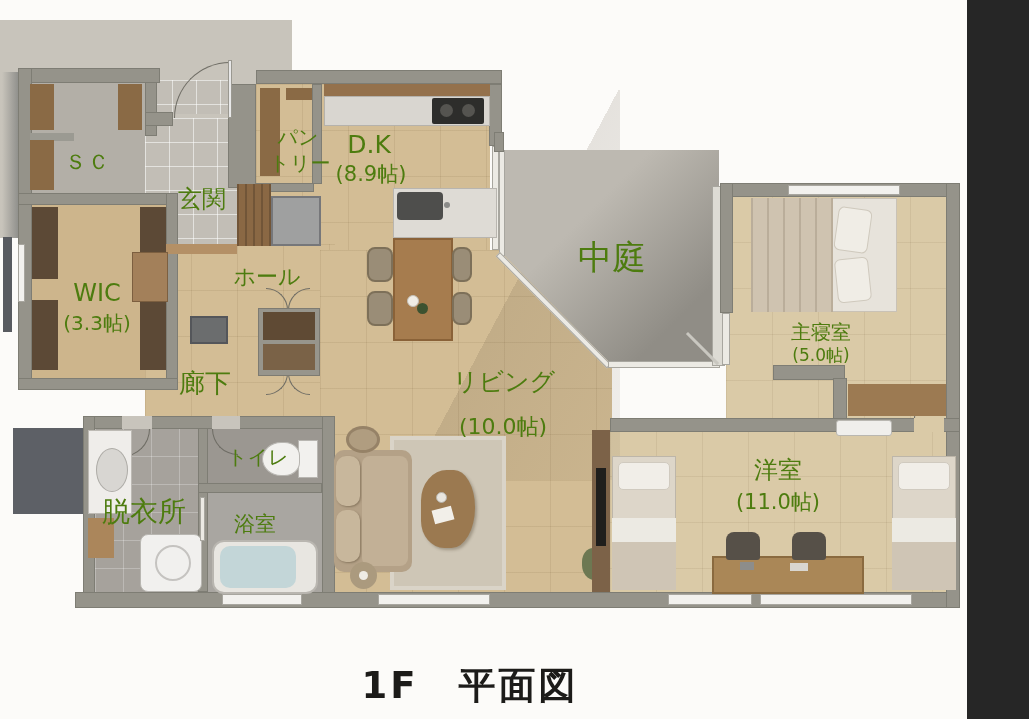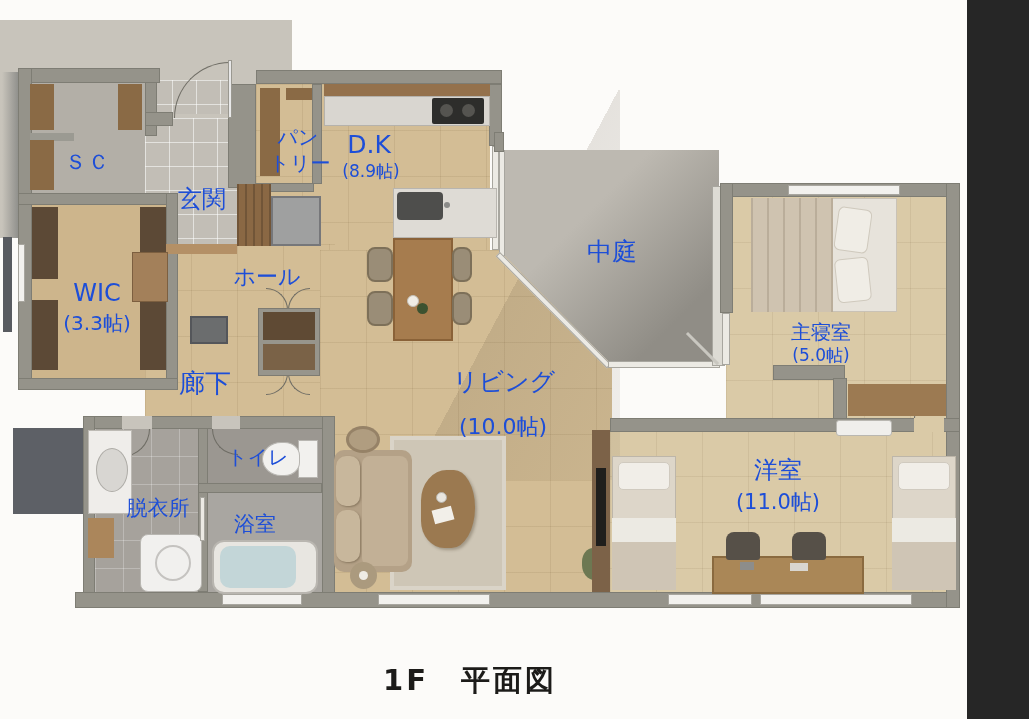--- a/index.html
+++ b/index.html
@@ -20,21 +20,21 @@
                          linear-gradient(90deg,rgba(255,255,255,.55) 1px,transparent 1px);
         background-size:24px 24px;}
   .gtile{position:absolute;background:#a6a29c;
         background-image:linear-gradient(rgba(255,255,255,.25) 1px,transparent 1px),
                          linear-gradient(90deg,rgba(255,255,255,.25) 1px,transparent 1px);
         background-size:28px 28px;}
   .glass{position:absolute;background:#eceae4;border:1px solid #a8a69f;box-sizing:border-box;}
   .win{position:absolute;background:#f2f1ee;border:1px solid #a8a69f;box-sizing:border-box;}
   .furn{position:absolute;box-sizing:border-box;}
   .arc{position:absolute;box-sizing:border-box;border:0 solid #6e6c64;background:transparent;}
-  .lbl{position:absolute;color:#1d4ed8;transform:translateX(-50%);white-space:nowrap;
+  .lbl{position:absolute;color:#4d7c0f;transform:translateX(-50%);white-space:nowrap;
        text-align:right;line-height:1.15;}
   .title{position:absolute;color:#1c1b19;font-weight:bold;transform:translateX(-50%);
          letter-spacing:3px;white-space:nowrap;}
   .stripeV{background-image:repeating-linear-gradient(90deg,rgba(40,25,10,.35) 0 2px,transparent 2px 9px);}
   .stripeH{background-image:repeating-linear-gradient(0deg,rgba(40,25,10,.35) 0 2px,transparent 2px 8px);}
 </style>
 </head>
 <body>
 
 <div class="canvas">
@@ -196,31 +196,31 @@
   <div class="furn" style="left:262px;top:442px;width:38px;height:34px;background:#f2f1ee;border:1px solid #b8b6b1;border-radius:50% 40% 40% 50%;"></div>
   <div class="furn" style="left:212px;top:540px;width:106px;height:54px;background:#e8e6e1;border:2px solid #b9b6b0;border-radius:12px;"></div>
   <div class="abs" style="left:220px;top:546px;width:76px;height:42px;background:#c3d6d8;border-radius:10px;"></div>
   <div class="glass" style="left:200px;top:497px;width:5px;height:44px;"></div>
 
   <div class="lbl" style="left:88px;top:150px;font-size:21px;letter-spacing:2px;">ＳＣ</div>
   <div class="lbl" style="left:202px;top:186px;font-size:24px;">玄関</div>
   <div class="lbl" style="left:298px;top:126px;font-size:20px;">パン</div>
   <div class="lbl" style="left:300px;top:152px;font-size:20px;">トリー</div>
   <div class="lbl" style="left:369px;top:131px;font-size:25px;">D.K</div>
-  <div class="lbl" style="left:371px;top:162px;font-size:17px;">(8.9帖)</div>
-  <div class="lbl" style="left:612px;top:238px;font-size:25px;">中庭</div>
+  <div class="lbl" style="left:371px;top:162px;font-size:21px;">(8.9帖)</div>
+  <div class="lbl" style="left:612px;top:238px;font-size:34px;">中庭</div>
   <div class="lbl" style="left:97px;top:280px;font-size:24px;">WIC</div>
   <div class="lbl" style="left:97px;top:312px;font-size:20px;">(3.3帖)</div>
   <div class="lbl" style="left:267px;top:264px;font-size:22px;">ホール</div>
   <div class="lbl" style="left:205px;top:369px;font-size:26px;">廊下</div>
   <div class="lbl" style="left:504px;top:368px;font-size:25px;">リビング</div>
   <div class="lbl" style="left:503px;top:414px;font-size:22px;">(10.0帖)</div>
   <div class="lbl" style="left:821px;top:321px;font-size:20px;">主寝室</div>
   <div class="lbl" style="left:821px;top:346px;font-size:17px;">(5.0帖)</div>
   <div class="lbl" style="left:258px;top:446px;font-size:20px;">トイレ</div>
-  <div class="lbl" style="left:158px;top:496px;font-size:21px;">脱衣所</div>
+  <div class="lbl" style="left:144px;top:496px;font-size:28px;">脱衣所</div>
   <div class="lbl" style="left:255px;top:512px;font-size:21px;">浴室</div>
   <div class="lbl" style="left:778px;top:457px;font-size:24px;">洋室</div>
   <div class="lbl" style="left:778px;top:490px;font-size:21px;">(11.0帖)</div>
 
-  <div class="title" style="left:470px;top:661px;font-size:29px;">1F　平面図</div>
+  <div class="title" style="left:470px;top:661px;font-size:37px;">1F　平面図</div>
 
 </div>
 
 </body></html>

